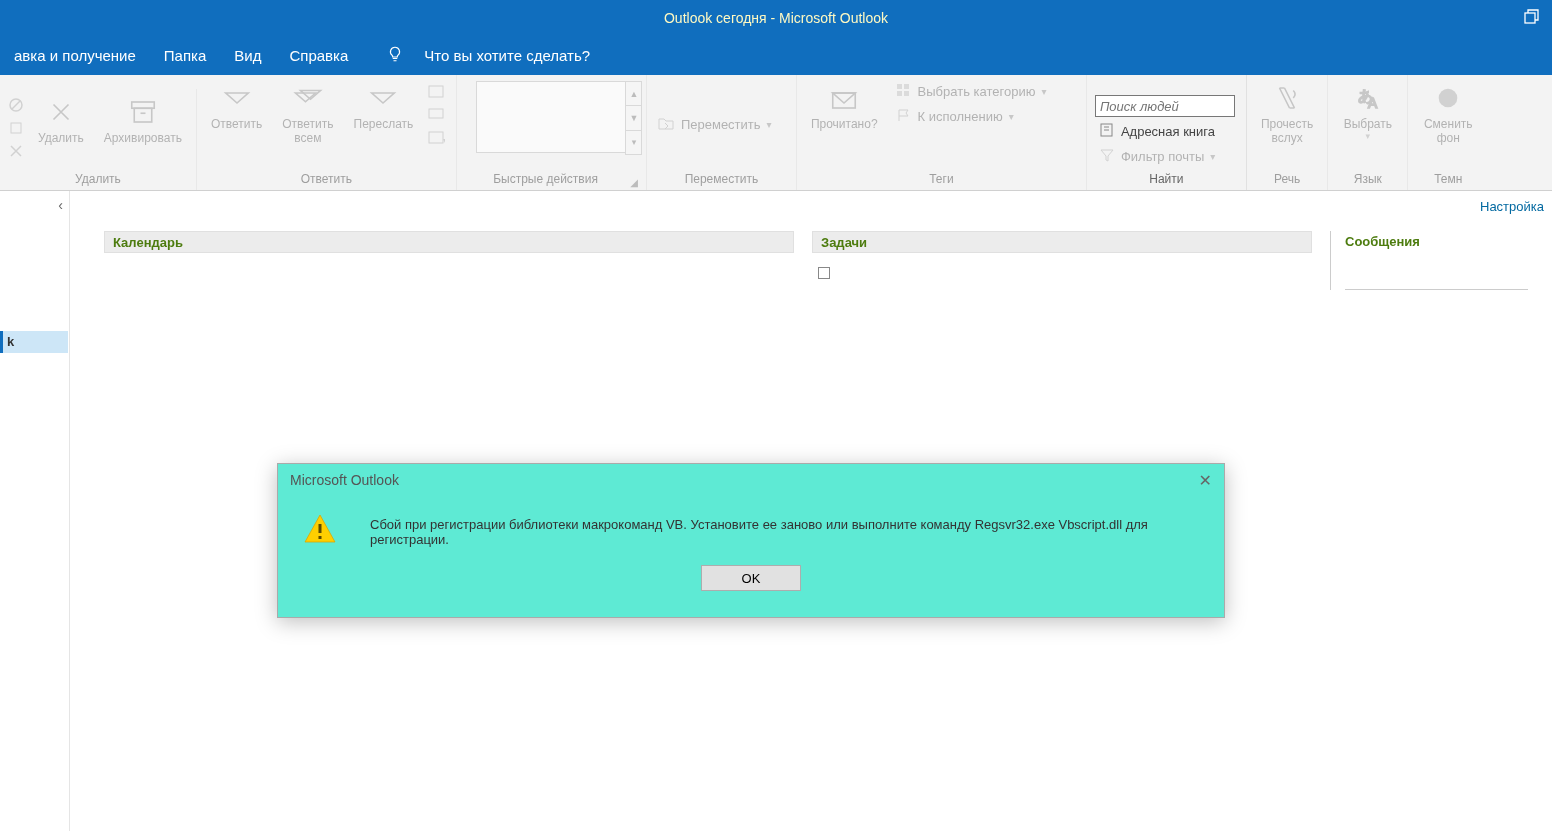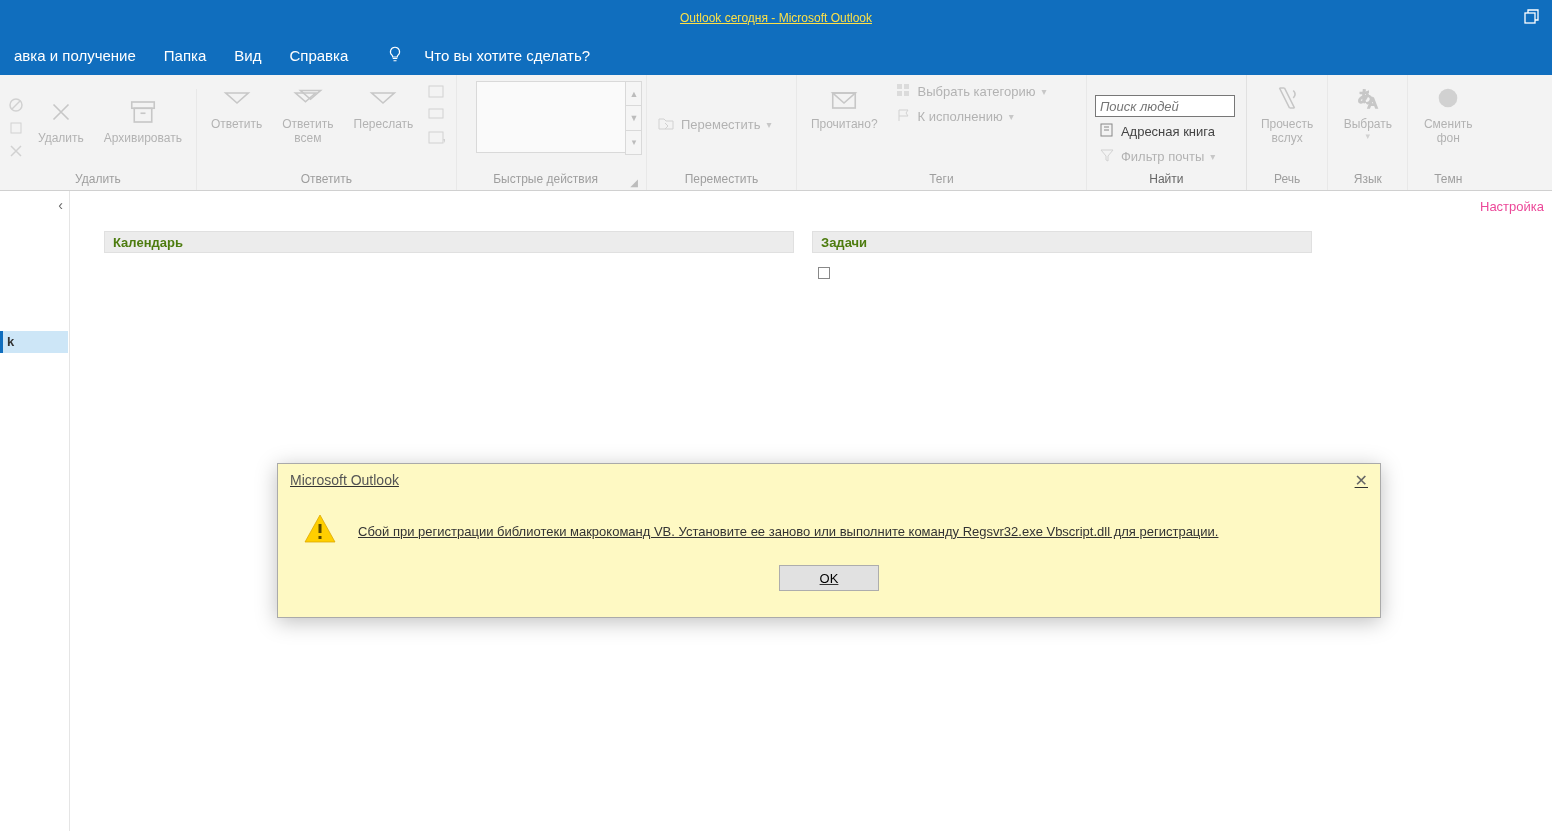--- a/index.html
+++ b/index.html
@@ -11,27 +11,26 @@
     width: 1552px;
     height: 831px;
     overflow: hidden;
     position: relative;
   }
 
   
   .title-bar {
     height: 35px;
     background: #106ebe;
-    color: #fde047;
+    color: #fef9c3;
     display: flex;
     align-items: center;
     justify-content: center;
     position: relative;
-    font-size: 12px;
-    text-decoration: underline;
+    font-size: 14px;
   }
   .title-bar .restore {
     position: absolute;
     right: 12px;
     top: 8px;
   }
 
   
   .menu-tabs {
     height: 40px;
@@ -211,21 +210,21 @@
   .content-area {
     flex: 1;
     position: relative;
     padding: 0;
   }
   .settings-link {
     position: absolute;
     top: 8px;
     right: 8px;
     font-size: 13px;
-    color: #ec4899;
+    color: #0369a1;
   }
   .panels {
     display: flex;
     gap: 18px;
     padding: 40px 24px 0 34px;
   }
   .panel {
     flex-shrink: 0;
   }
   .panel.calendar { width: 690px; }
@@ -257,26 +256,25 @@
     border-top: 1px solid #ccc;
     margin-top: 36px;
     width: 100%;
   }
 
   
   .modal {
     position: absolute;
     left: 277px;
     top: 463px;
-    width: 1104px;
-    background: #fef9c3;
+    width: 948px;
+    background: #5eead4;
     border: 1px solid #aaa;
     box-shadow: 0 4px 20px rgba(0,0,0,0.25);
     font-size: 13px;
-    text-decoration: underline;
   }
   .modal .modal-title {
     height: 32px;
     display: flex;
     align-items: center;
     justify-content: space-between;
     padding: 0 12px;
     color: #555;
     font-size: 14px;
   }
@@ -287,20 +285,21 @@
   }
   .modal .modal-body {
     padding: 16px 24px 6px;
     display: flex;
     align-items: center;
     gap: 20px;
   }
   .modal .modal-body .msg {
     color: #333;
     font-size: 13px;
+    margin-left: 12px;
   }
   .modal .modal-footer {
     padding: 8px 0 26px;
     display: flex;
     justify-content: center;
   }
   .modal .ok {
     width: 100px;
     height: 26px;
     background: #e1e1e1;
@@ -565,20 +564,24 @@
   <div class="content-area">
     <div class="settings-link">Настройка</div>
     <div class="panels">
       <div class="panel calendar">
         <div class="panel-head">Календарь</div>
       </div>
       <div class="panel tasks">
         <div class="panel-head">Задачи</div>
         <span class="task-checkbox"></span>
       </div>
+      <div class="panel messages">
+        <div class="panel-head">Сообщения</div>
+        <div class="msg-divider"></div>
+      </div>
     </div>
   </div>
 </div>
 
 <div class="modal">
   <div class="modal-title">
     <span>Microsoft Outlook</span>
     <span class="close">✕</span>
   </div>
   <div class="modal-body">

